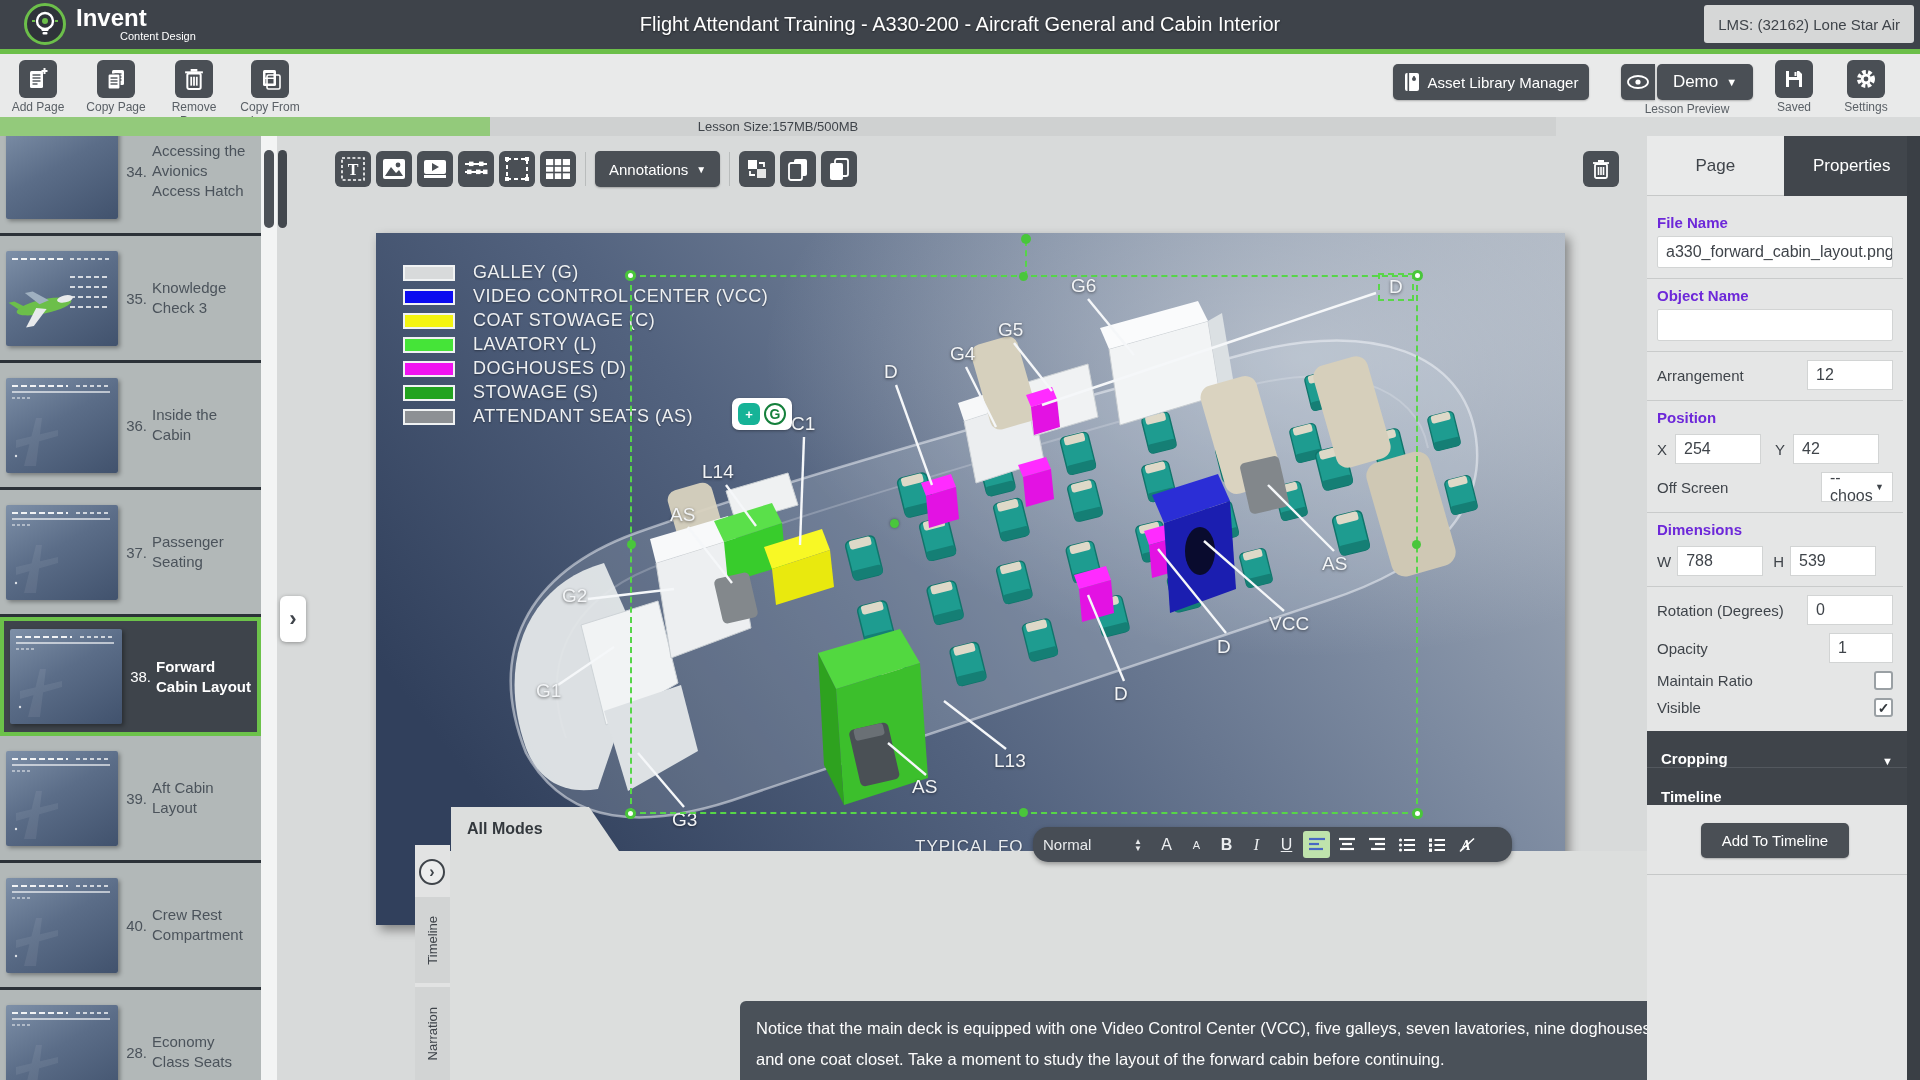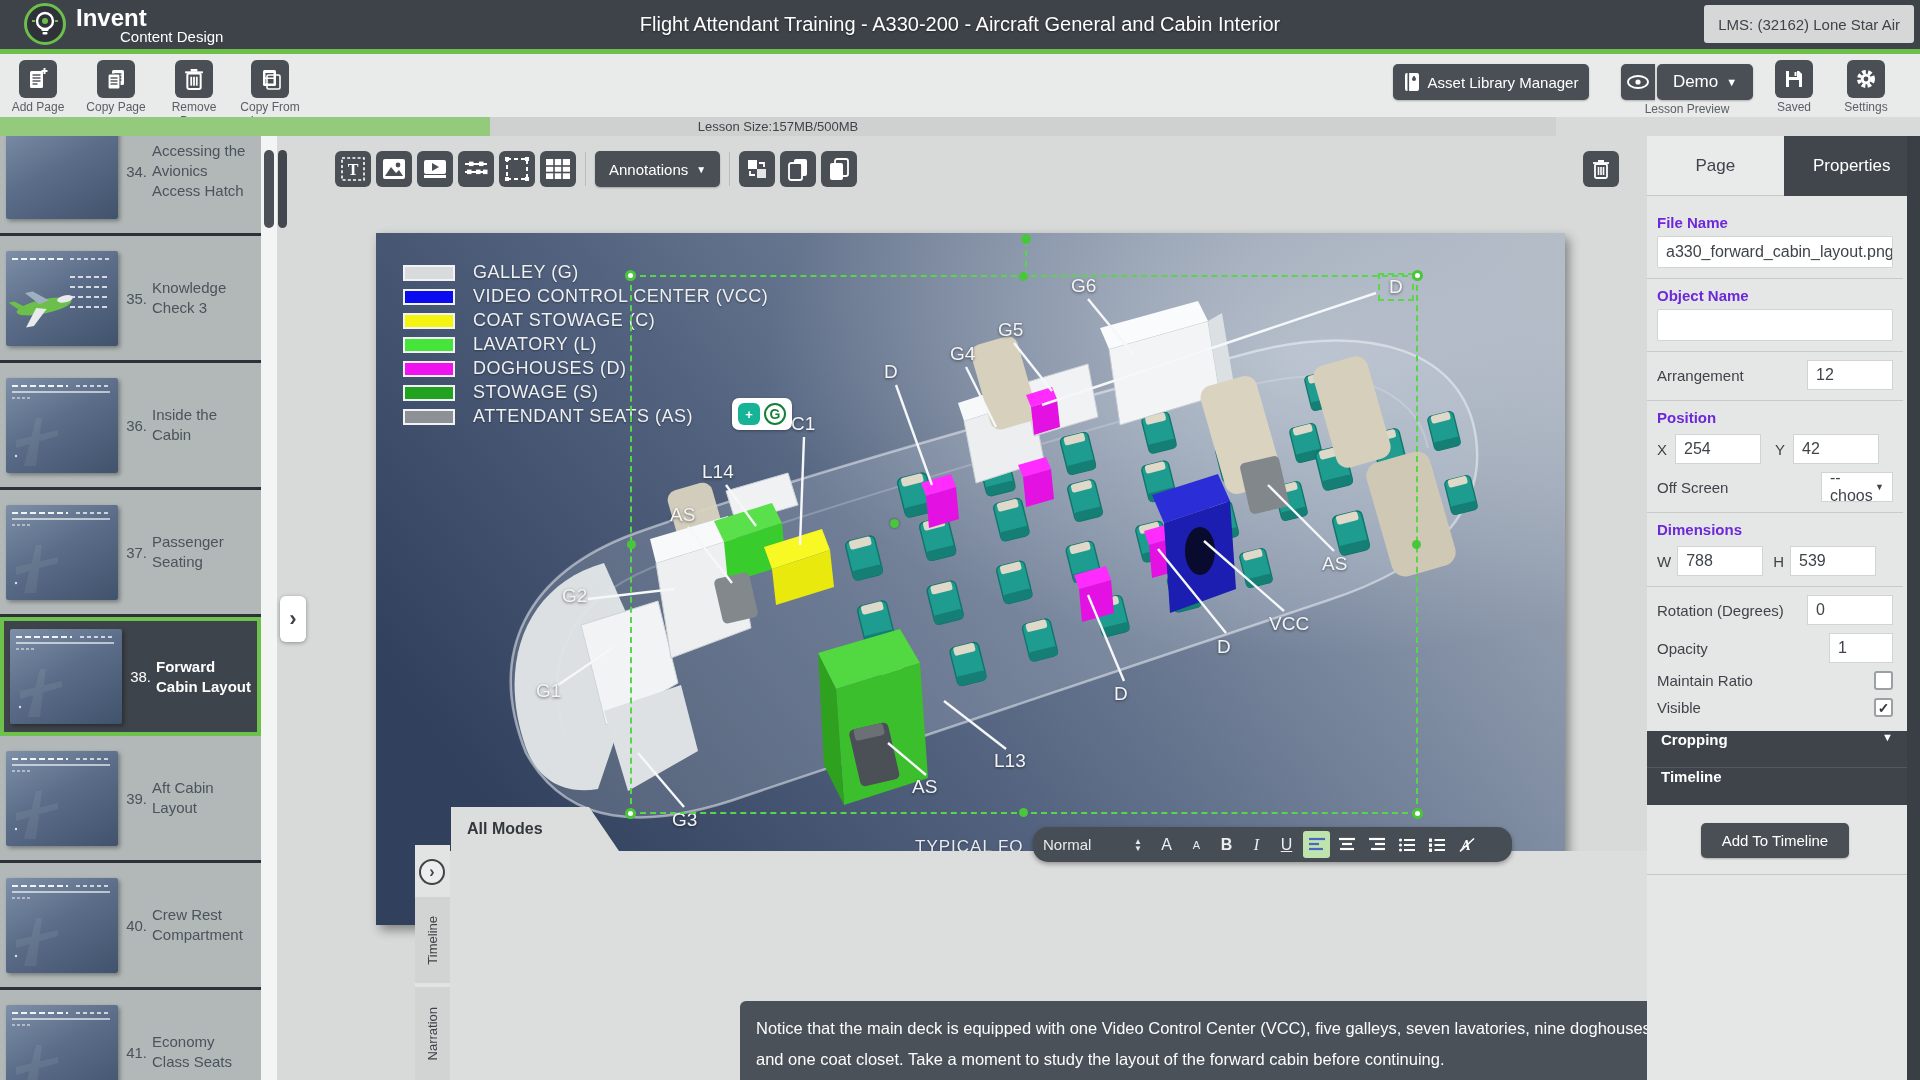--- a/index.html
+++ b/index.html
@@ -7,21 +7,21 @@
     font-family:"Liberation Sans", sans-serif; background:#d8dada; }
   .abs { position:absolute; }
 
   
   #titlebar { position:absolute; left:0; top:0; width:1920px; height:49px;
     background:#3e434a; color:#fff; z-index:40; }
   #brand { position:absolute; left:24px; top:3px; display:flex; align-items:center; gap:10px; }
   #brand-logo { width:42px; height:42px; border-radius:50%; background:#2f3339;
     border:3px solid #6cbf4a; display:flex; align-items:center; justify-content:center; }
   #brand-text .b1 { font-size:24px; font-weight:bold; line-height:24px; }
-  #brand-text .b2 { font-size:15px; line-height:13px;padding-left:44px; }
+  #brand-text .b2 { font-size:11px; line-height:13px;padding-left:44px; }
   #main-title { position:absolute; left:0; top:0; width:100%; height:49px;
     display:flex; align-items:center; justify-content:center;
     font-size:20px; font-weight:normal; text-shadow:0 1px 2px rgba(0,0,0,.5); }
   #lms-badge { position:absolute; right:6px; top:5px; height:38px; background:#d6d7d7;
     color:#3f444a; font-size:15px; border-radius:3px; display:flex; align-items:center;
     padding:0 14px; z-index:41; }
   #greenline { position:absolute; left:0; top:49px; width:1920px; height:5px; background:#6cbf4a; z-index:40; }
 
   
   #toolbar { position:absolute; left:0; top:54px; width:1920px; height:63px; background:#e9eaea; z-index:30; }
@@ -147,21 +147,21 @@
     font-size:16px; color:#3f444a; display:flex; align-items:center; padding:0 8px; overflow:hidden;
     white-space:nowrap; }
   .rp-div { height:1px; background:#c9cbcb; margin:10px -10px 8px -10px; }
   .rp-row { display:flex; align-items:center; margin:8px 0; font-size:15px; color:#3f444a; }
   .rp-row .grow { flex:1; }
   .inp-sm { width:86px; height:30px; background:#fff; border:1px solid #d2d4d4; font-size:16px;
     color:#3f444a; display:flex; align-items:center; padding:0 8px; }
   .chk { width:19px; height:19px; background:#fff; border:2px solid #9aa0a4; border-radius:3px;
     font-size:14px; color:#33383d; display:flex; align-items:center; justify-content:center; font-weight:bold; }
   .rp-header { background:#3f444a; color:#fff; font-weight:bold; font-size:15px; height:37px;
-    display:flex; align-items:flex-start; padding:0 14px; margin:0 -14px 0 -10px; }
+    display:flex; align-items:flex-end; padding:0 14px; margin:0 -14px 0 -10px; }
   #rp-sect { margin-top:14px; }
   #add-timeline-btn { margin:18px auto 0; width:148px; height:35px; font-size:15px; }
   #rp-bottom-div { height:1px; background:#c6c8c8; margin:16px -14px 0 -10px; }
 
   svg { display:block; }
 </style>
 </head>
 <body>
 
 <div id="titlebar">
@@ -391,21 +391,21 @@
         <span class="sb-thumb">
           <svg width="112" height="95" viewBox="0 0 112 95">
             <line x1="6" y1="8" x2="62" y2="8" stroke="#fff" stroke-width="2" stroke-dasharray="6 3" opacity=".9"></line>
             <line x1="70" y1="8" x2="104" y2="8" stroke="#fff" stroke-width="2" stroke-dasharray="4 3" opacity=".7"></line>
             <line x1="6" y1="14" x2="104" y2="14" stroke="#fff" stroke-width="1.4" opacity=".8"></line>
             <line x1="6" y1="20" x2="26" y2="20" stroke="#fff" stroke-width="1.6" stroke-dasharray="3 2" opacity=".6"></line>
             <path d="M18 88 L30 40 L36 40 L30 88 Z M10 62 L52 52 L52 58 L10 70 Z" fill="#fff" opacity=".07"></path>
             <circle cx="10" cy="78" r="1.2" fill="#fff" opacity=".8"></circle>
           </svg>
         </span>
-    <span class="sb-num">41.</span>
+    <span class="sb-num">28.</span>
     <span class="sb-title">Economy Class Seats</span>
       </div>
     </div>
   <div id="sb-scroll">
     <div id="sb-thumb"></div>
   </div>
 </div>
 <div id="sb-expander">›</div>
 
 <div id="canvas">

